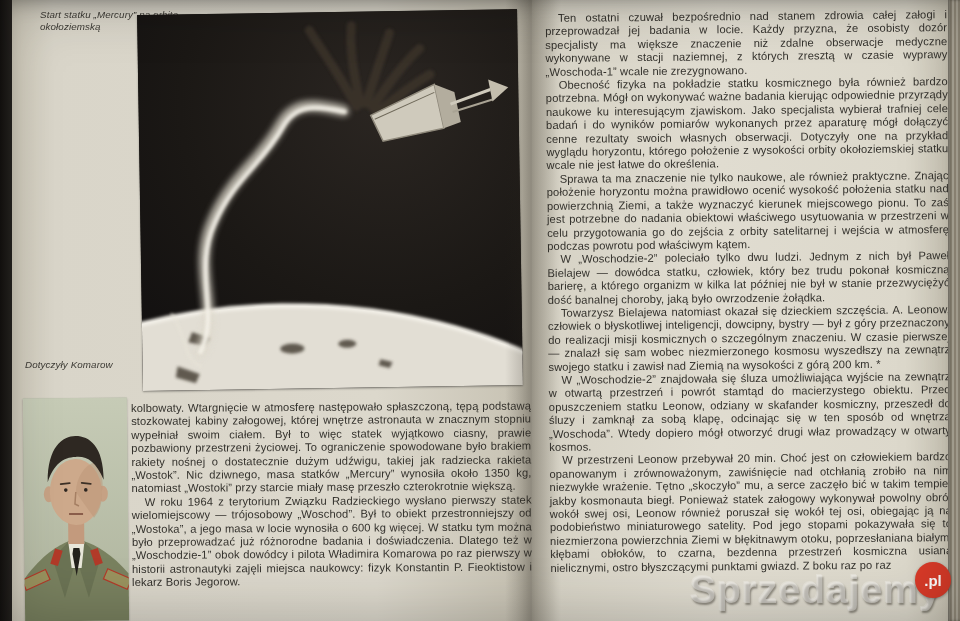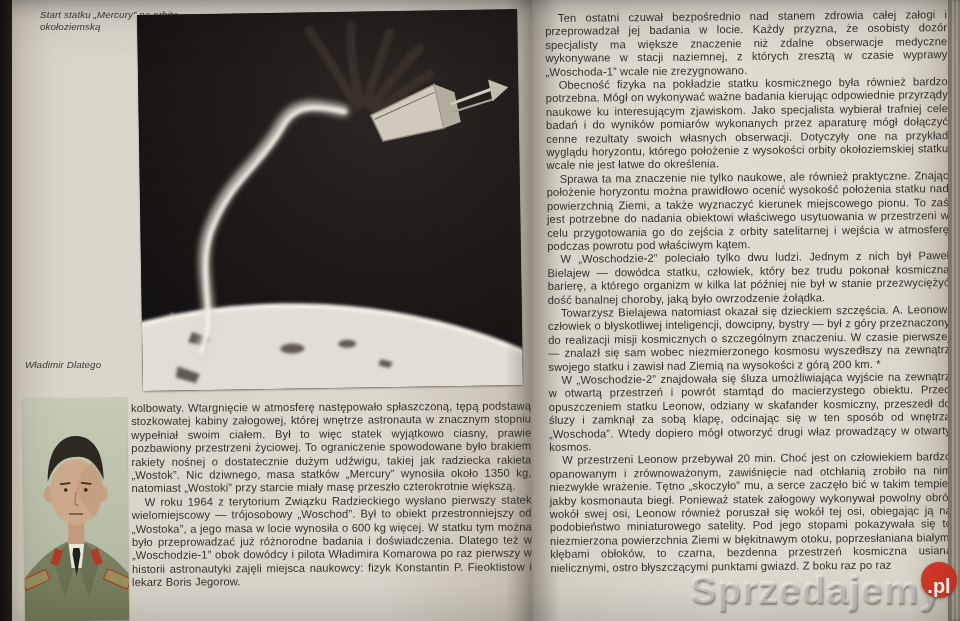--- a/index.html
+++ b/index.html
@@ -59,22 +59,22 @@
   }
   .wm-text{
     position:absolute;left:0;top:2px;
     font-size:39px;font-weight:bold;letter-spacing:1px;
     color:rgba(244,243,238,.48);
     text-shadow:1px 2px 2px rgba(45,40,32,.45), -1px -1px 0 rgba(255,255,255,.25);
   }
   .wm-badge{
     position:absolute;left:225px;top:-4px;width:36px;height:36px;border-radius:50%;
     background:#d93a28;box-shadow:0 1px 3px rgba(0,0,0,.35);
-    display:flex;align-items:flex-end;justify-content:center;
-    color:#fff;font-weight:bold;font-size:20px;margin-left:6px;
+    display:flex;align-items:center;justify-content:center;
+    color:#fff;font-weight:bold;font-size:15px;
   }
   .vignette{position:absolute;inset:0;pointer-events:none;
     box-shadow:inset 0 0 60px rgba(0,0,0,.25);}
 </style>
 </head>
 <body>
 
 <div class="stage">
 
   <div class="backdrop-strip"></div>
@@ -129,21 +129,21 @@
           <polygon points="232,104 296,74 305,118 244,130" fill="#cfcabc" stroke="#8e887a" stroke-width="1.5"></polygon>
           <polygon points="296,74 305,118 322,112 316,82" fill="#b3ad9e"></polygon>
           <line x1="312" y1="94" x2="352" y2="80" stroke="#cfcabc" stroke-width="3"></line>
           <line x1="314" y1="102" x2="354" y2="90" stroke="#a9a394" stroke-width="2"></line>
           <polygon points="350,70 370,78 354,92" fill="#c4beae"></polygon>
           <path d="M236 108 l60 -26" stroke="#6e6859" stroke-width="1"></path>
         </g>
       </svg>
     </div>
 
-    <div class="caption" style="left:13px;top:359px;width:120px;">Władimir Dlatego</div>
+    <div class="caption" style="left:13px;top:359px;width:120px;">Dotyczyły Komarow</div>
 
     <div class="portrait">
       <svg viewBox="0 0 104 223" preserveAspectRatio="none">
         <defs>
           <linearGradient id="pbg" x1="0" y1="0" x2="0" y2="1">
             <stop offset="0%" stop-color="#c6cbb6"></stop>
               <stop offset="100%" stop-color="#aeb49d"></stop>
           </linearGradient>
         </defs>
         <rect width="104" height="223" fill="url(#pbg)"></rect>

